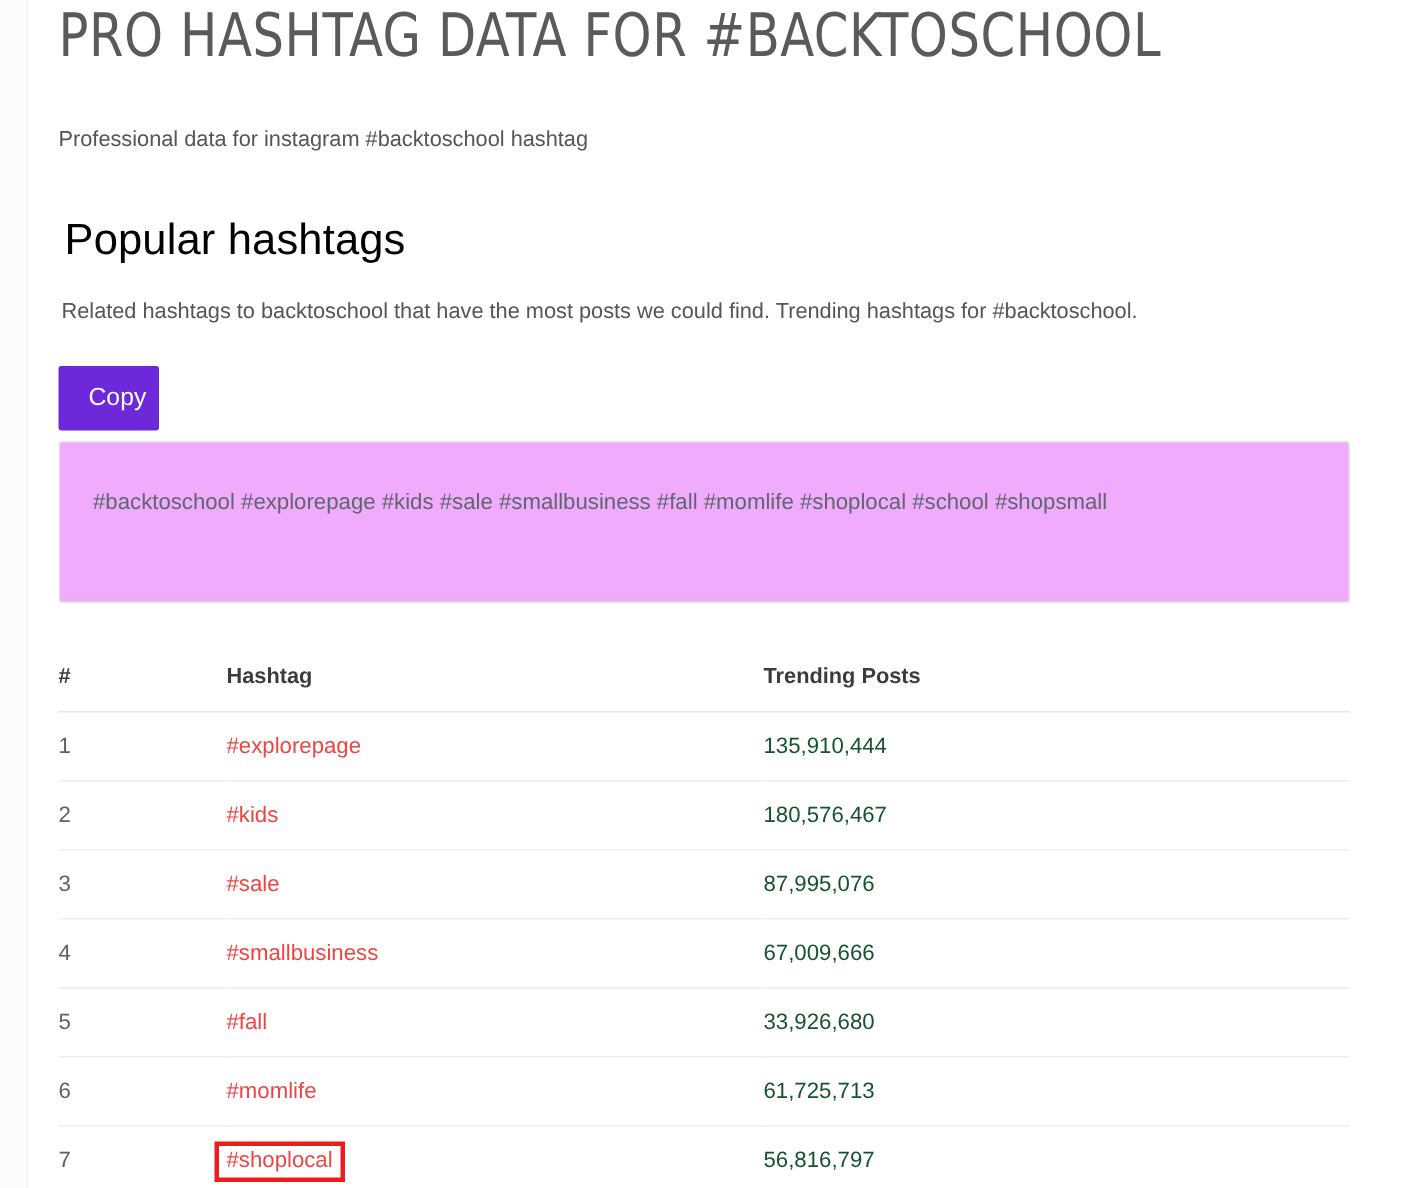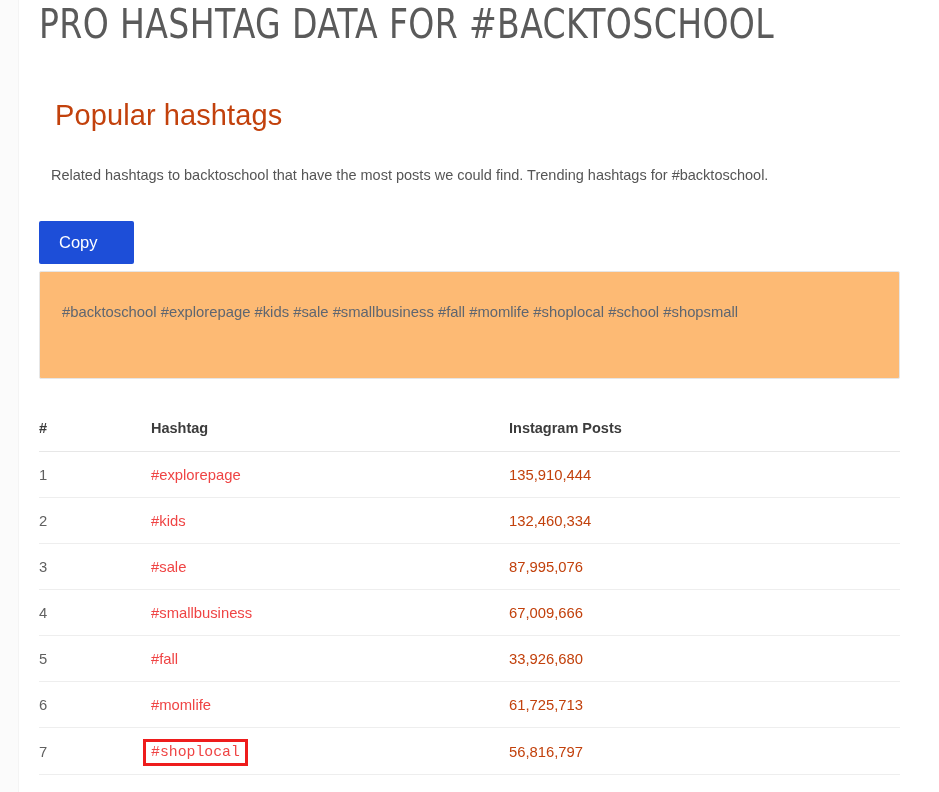--- a/index.html
+++ b/index.html
@@ -53,61 +53,61 @@
 
   .page-subtitle {
     margin: 0;
     padding-top: 37px;
     font-size: 14.5px;
     line-height: 20px;
     color: #555555;
   }
 
   .section-title {
-    margin: 16px;
+    margin: 4px;
     padding-top: 36px;
     font-weight: 400;
     font-size: 29px;
     line-height: 34px;
-    color: #c2410c;
+    color: #000000;
     letter-spacing: 0.1px;
   }
 
   .section-desc {
-    margin: 12px;
+    margin: 2px;
     padding-top: 17px;
     font-size: 14.5px;
     line-height: 20px;
     color: #555555;
   }
 
   
   .copy-btn-wrap {
     padding-top: 24px;
   }
   .copy-btn {
     display: inline-block;
     border: 0;
     outline: none;
-    background: #1d4ed8;
+    background: #6d28d9;
     color: #ffffff;
     font-family: "Liberation Sans", sans-serif;
     font-size: 16.5px;
     line-height: 20px;
-    padding: 11px 36px 12px 20px;
+    padding: 11px 8px 12px 20px;
     border-radius: 2px;
     cursor: pointer;
   }
 
   
   .hashtag-box {
     margin-top: 7px;
     border: 1px solid #e6e6e6;
     border-radius: 2px;
-    background: #fdba74;
+    background: #f0abfc;
     box-sizing: border-box;
     width: 861px;
     height: 108px;
     padding: 27px 22px 0 22px;
   }
   .hashtag-line {
     font-size: 14.8px;
     line-height: 26px;
     color: #5f6670;
     white-space: nowrap;
@@ -133,51 +133,51 @@
     color: #5c5c5c;
     padding: 15px 0 14px 0;
     border-bottom: 1px solid #eeeeee;
     vertical-align: middle;
   }
   .col-rank   { width: 112px; }
   .col-tag    { width: 358px; }
   .col-posts  { width: 391px; }
 
   td.cell-rank  { color: #606060; }
-  td.cell-posts { color: #c2410c; }
+  td.cell-posts { color: #14532d; }
 
   .tag-link {
     color: #ef4444;
     text-decoration: none;
     cursor: pointer;
   }
 
   
   .tag-cell { position: relative; }
   .tag-cell.highlight .tag-link {
     display: inline-block;
     position: relative;
     padding: 2px 5px 3px 5px;
     margin: -2px -5px -3px -5px;
     outline: 3px solid #ee1c1c;
     outline-offset: 0;
     background: #ffffff;
     z-index: 2;
-    font-family: Liberation Mono, monospace;
   }
 </style>
 </head>
 <body>
 
 <div class="page-gutter"></div>
 
 <div class="page">
 
   <h1 class="page-title">PRO HASHTAG DATA FOR #BACKTOSCHOOL</h1>
 
+  <p class="page-subtitle">Professional data for instagram #backtoschool hashtag</p>
 
   <h2 class="section-title">Popular hashtags</h2>
 
   <p class="section-desc">Related hashtags to backtoschool that have the most posts we could find. Trending hashtags for #backtoschool.</p>
 
   <div class="copy-btn-wrap">
     <button class="copy-btn">Copy</button>
   </div>
 
   <div class="hashtag-box">
@@ -187,33 +187,33 @@
   <table class="hashtag-table">
     <colgroup>
       <col class="col-rank">
       <col class="col-tag">
       <col class="col-posts">
     </colgroup>
     <thead>
       <tr>
         <th>#</th>
         <th>Hashtag</th>
-        <th>Instagram Posts</th>
+        <th>Trending Posts</th>
       </tr>
     </thead>
     <tbody id="table-body">
         <tr class="table-row">
           <td class="cell-rank">1</td>
           <td class="tag-cell"><a class="tag-link">#explorepage</a></td>
           <td class="cell-posts">135,910,444</td>
         </tr>
         <tr class="table-row">
           <td class="cell-rank">2</td>
           <td class="tag-cell"><a class="tag-link">#kids</a></td>
-          <td class="cell-posts">132,460,334</td>
+          <td class="cell-posts">180,576,467</td>
         </tr>
         <tr class="table-row">
           <td class="cell-rank">3</td>
           <td class="tag-cell"><a class="tag-link">#sale</a></td>
           <td class="cell-posts">87,995,076</td>
         </tr>
         <tr class="table-row">
           <td class="cell-rank">4</td>
           <td class="tag-cell"><a class="tag-link">#smallbusiness</a></td>
           <td class="cell-posts">67,009,666</td>

